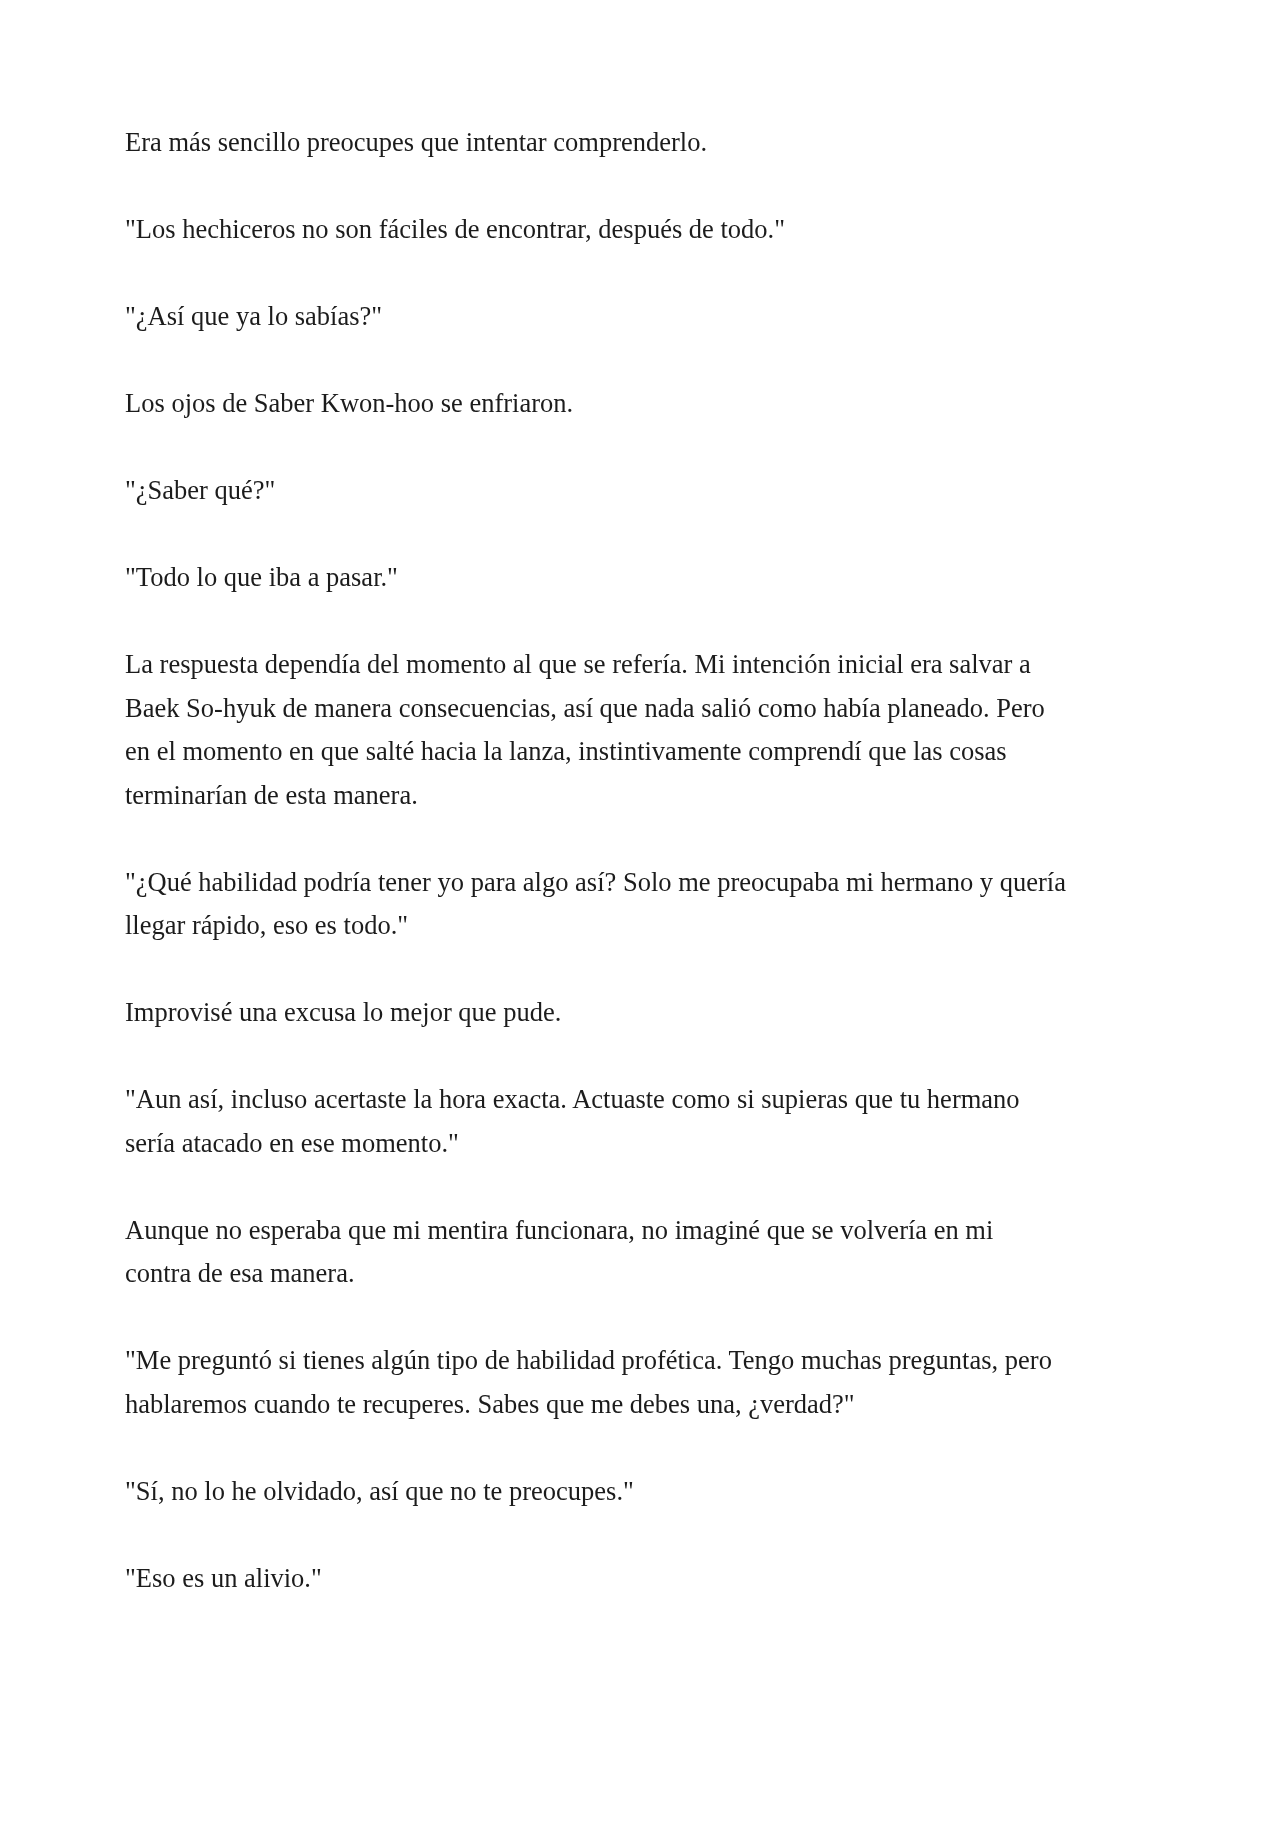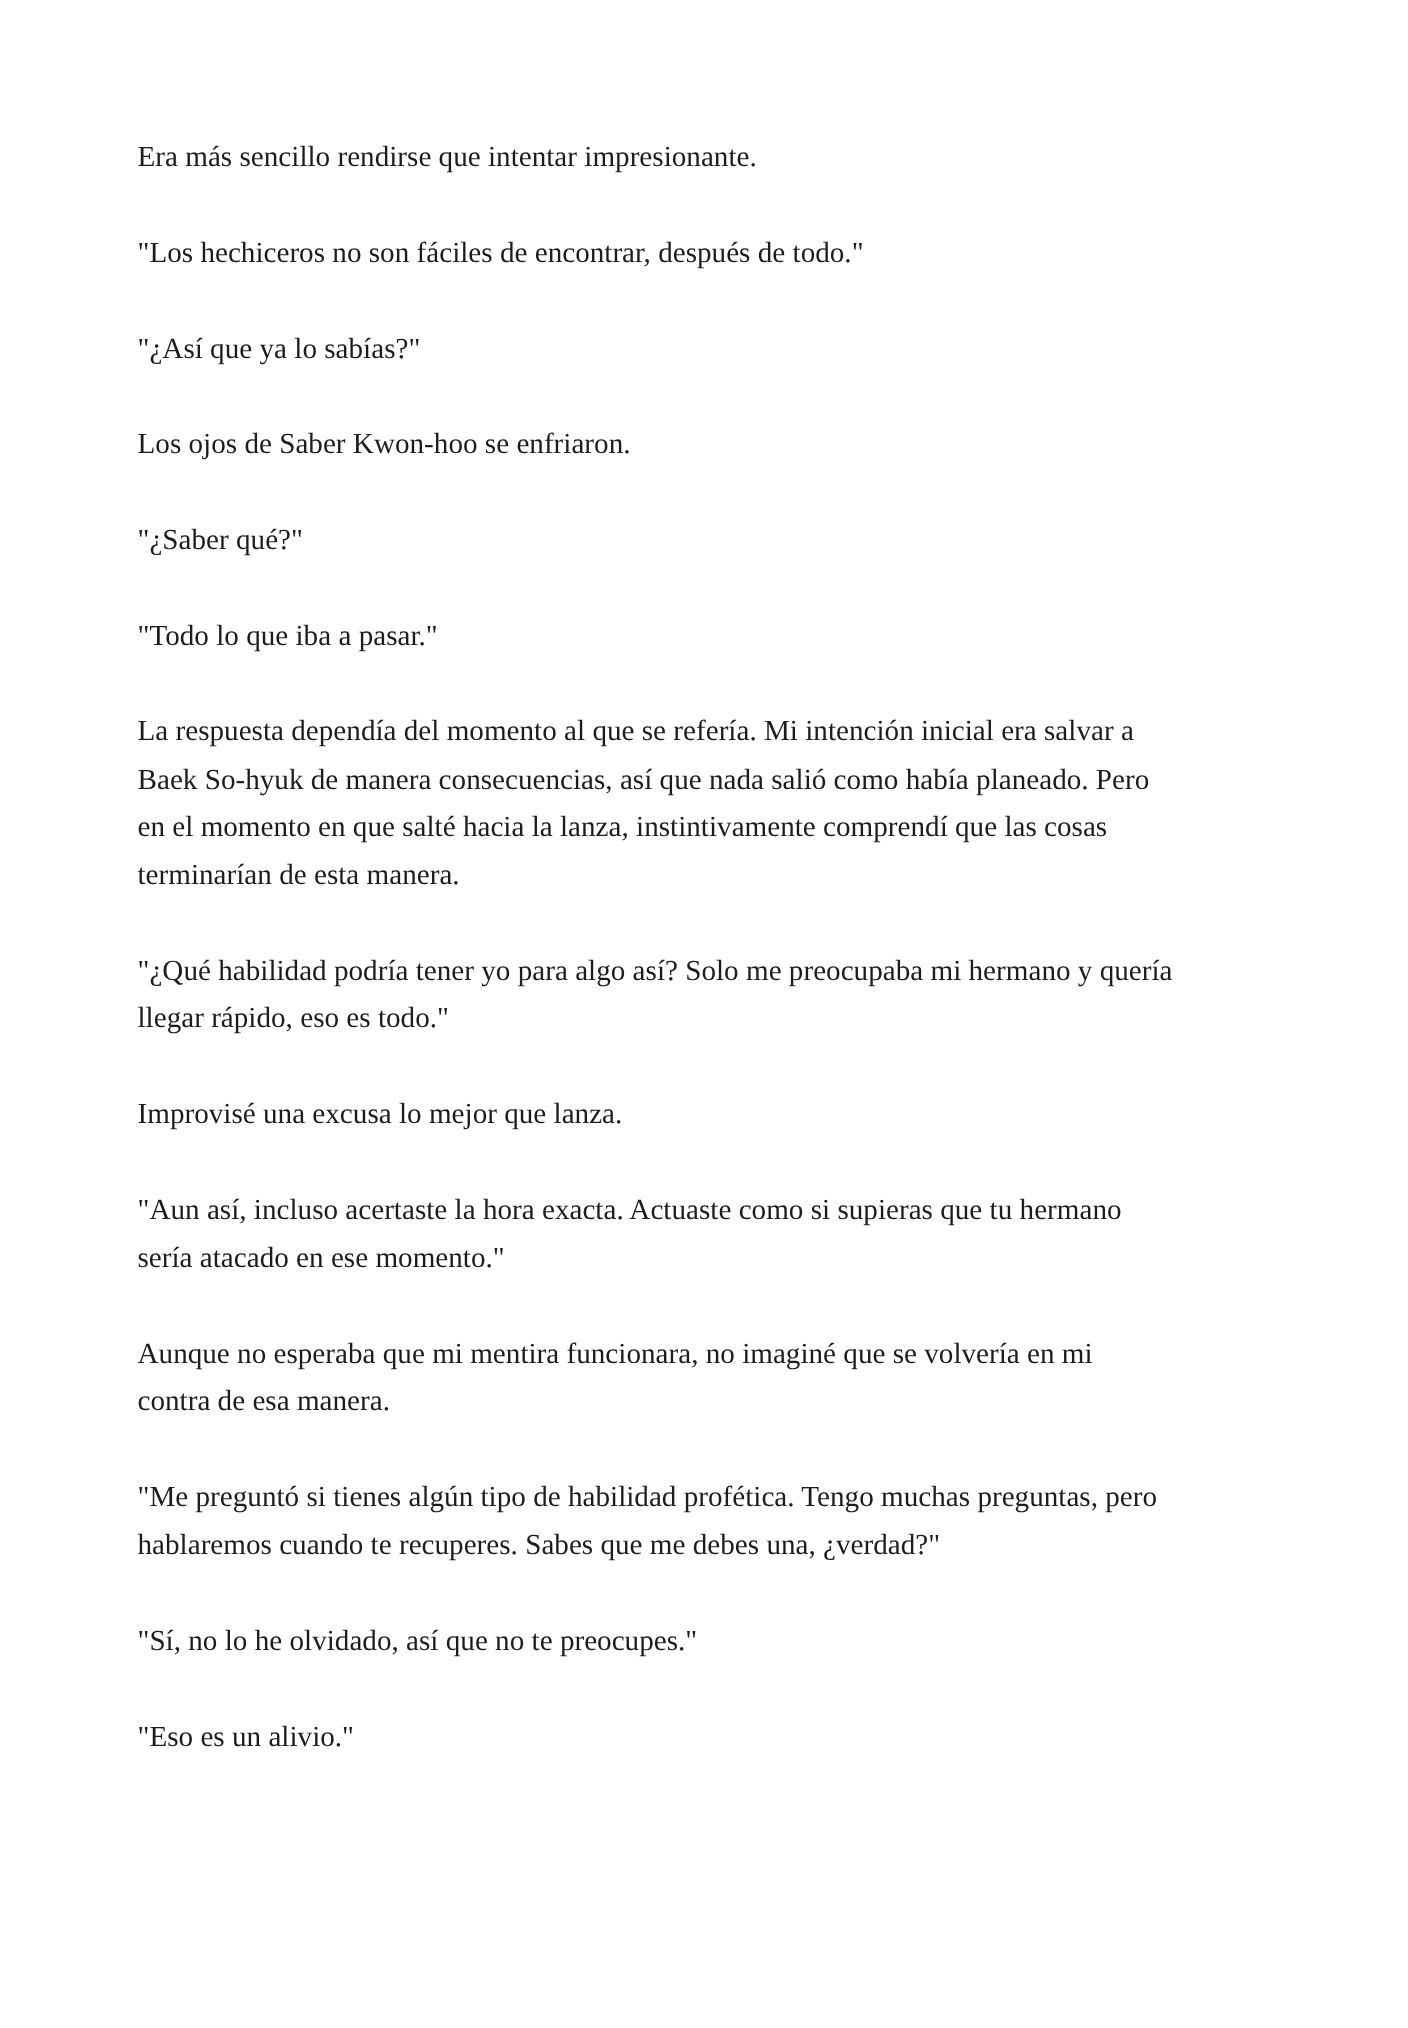--- a/index.html
+++ b/index.html
@@ -10,21 +10,21 @@
     font-size: 26.5px; line-height: 43.5px; color: #1c1c1c;
   }
   .para { margin: 0 0 43.5px 0; }
   .line { display: block; white-space: nowrap; }
 </style>
 </head>
 <body>
 
 <div class="page">
   <p class="para">
-    <span class="line">Era más sencillo rendirse que intentar impresionante.</span>
+    <span class="line">Era más sencillo preocupes que intentar comprenderlo.</span>
   </p>
   <p class="para">
     <span class="line">"Los hechiceros no son fáciles de encontrar, después de todo."</span>
   </p>
   <p class="para">
     <span class="line">"¿Así que ya lo sabías?"</span>
   </p>
   <p class="para">
     <span class="line">Los ojos de Saber Kwon-hoo se enfriaron.</span>
   </p>
@@ -38,21 +38,21 @@
     <span class="line">La respuesta dependía del momento al que se refería. Mi intención inicial era salvar a</span>
     <span class="line">Baek So-hyuk de manera consecuencias, así que nada salió como había planeado. Pero</span>
     <span class="line">en el momento en que salté hacia la lanza, instintivamente comprendí que las cosas</span>
     <span class="line">terminarían de esta manera.</span>
   </p>
   <p class="para">
     <span class="line">"¿Qué habilidad podría tener yo para algo así? Solo me preocupaba mi hermano y quería</span>
     <span class="line">llegar rápido, eso es todo."</span>
   </p>
   <p class="para">
-    <span class="line">Improvisé una excusa lo mejor que lanza.</span>
+    <span class="line">Improvisé una excusa lo mejor que pude.</span>
   </p>
   <p class="para">
     <span class="line">"Aun así, incluso acertaste la hora exacta. Actuaste como si supieras que tu hermano</span>
     <span class="line">sería atacado en ese momento."</span>
   </p>
   <p class="para">
     <span class="line">Aunque no esperaba que mi mentira funcionara, no imaginé que se volvería en mi</span>
     <span class="line">contra de esa manera.</span>
   </p>
   <p class="para">

